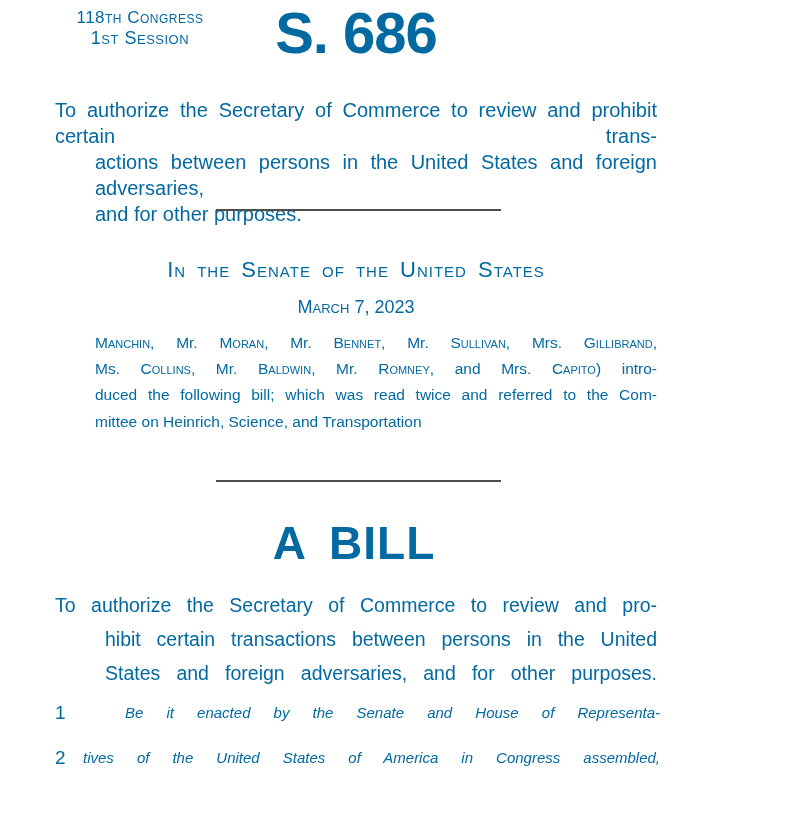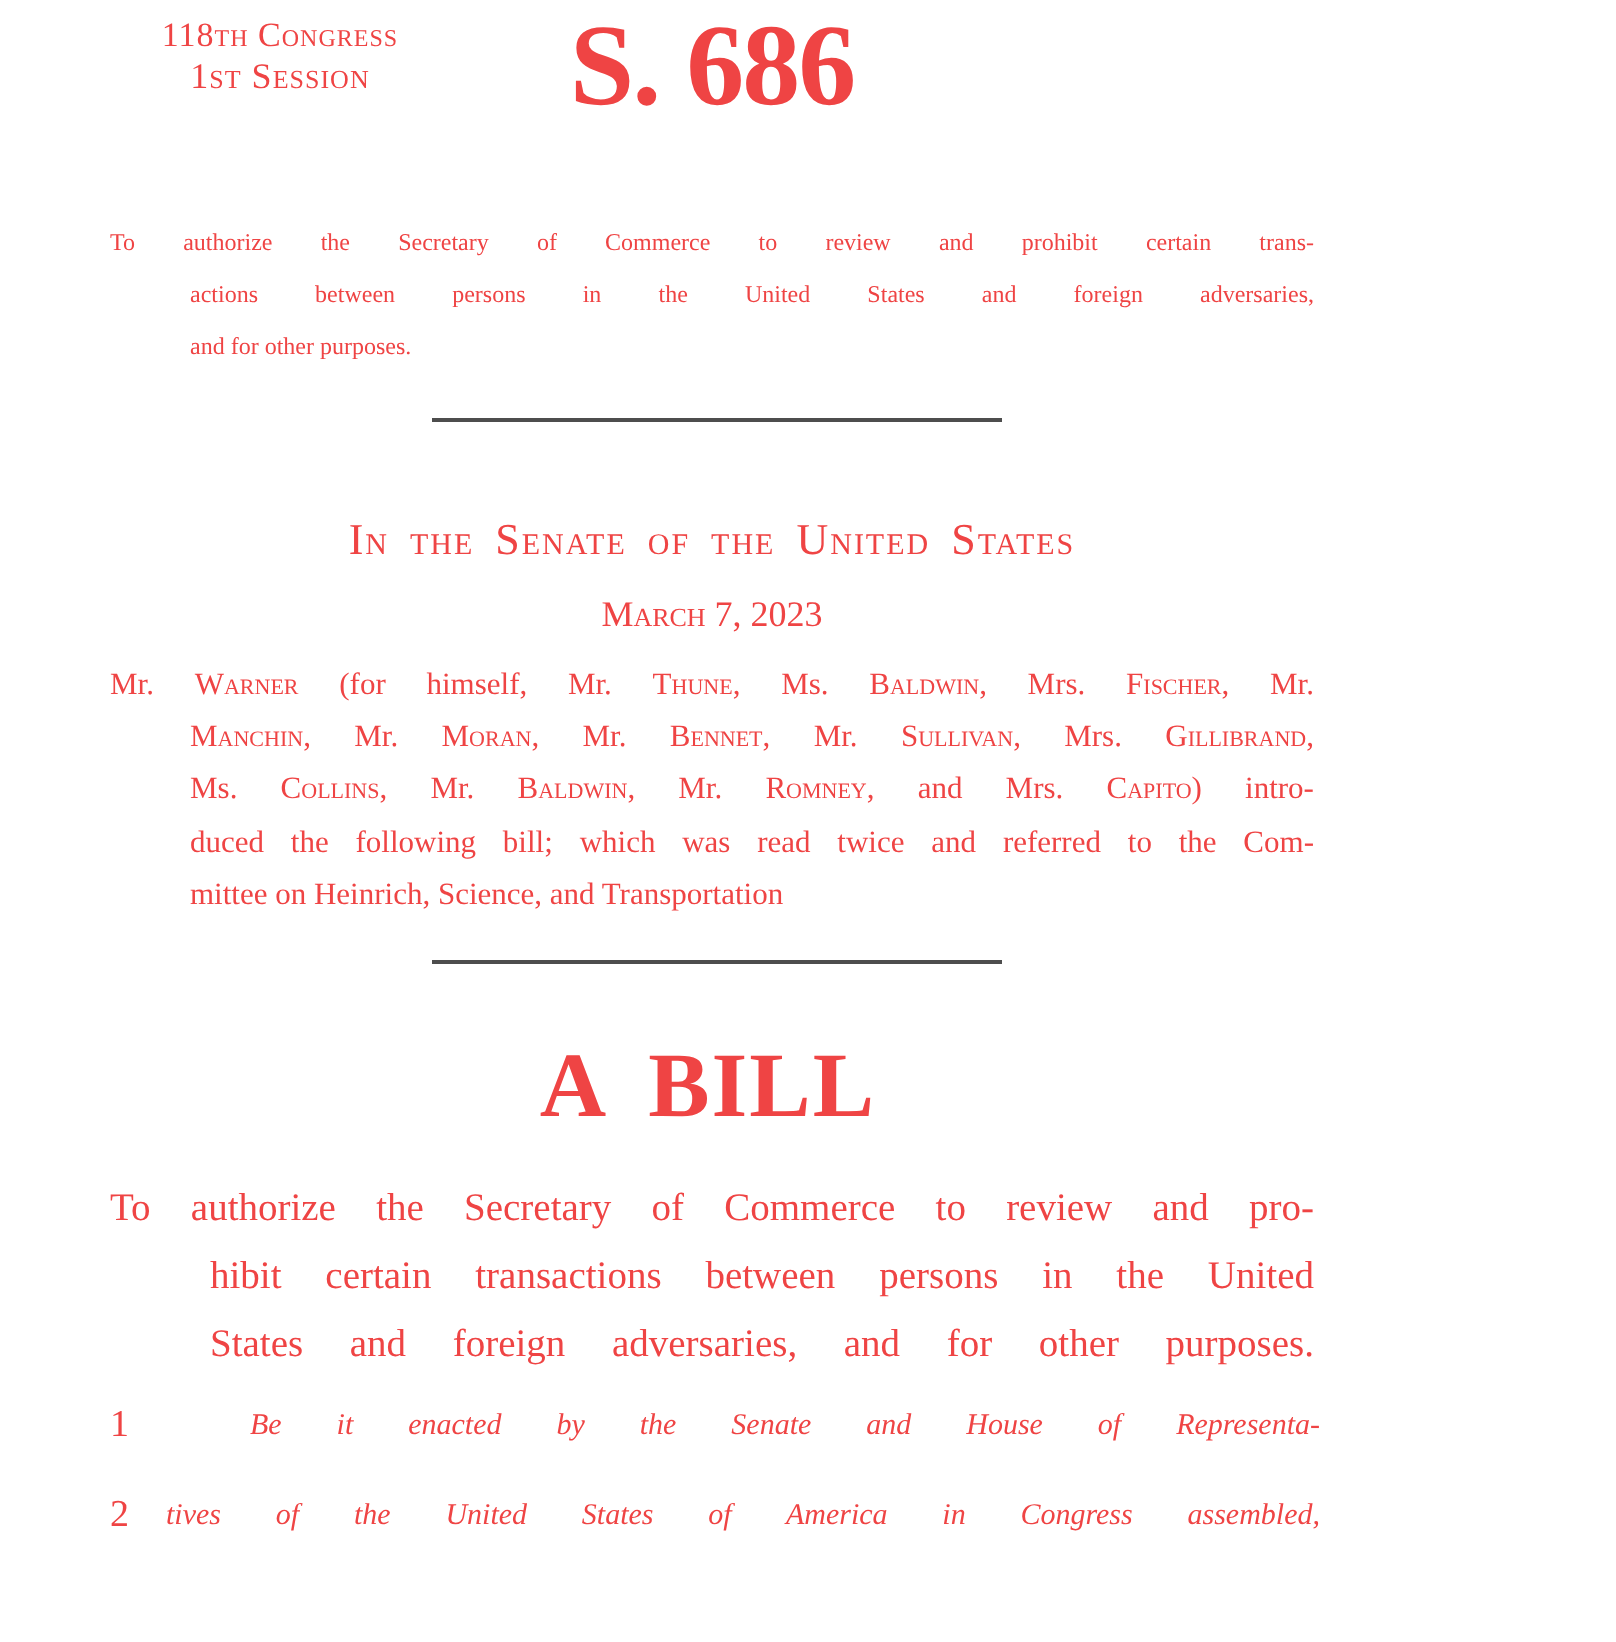--- a/index.html
+++ b/index.html
@@ -1,22 +1,22 @@
 <!DOCTYPE html>
 <html><head>
 <meta charset="utf-8">
 <style>
   html, body { margin: 0; padding: 0; background: #ffffff; }
   .page {
     position: relative;
     width: 787px;
     height: 821px;
     background: #ffffff;
-    color: #ef4444;
-    font-family: Liberation Serif, serif;
+    color: #0369a1;
+    font-family: Liberation Sans, sans-serif;
     overflow: hidden;
   }
   .sc { font-variant: small-caps; font-variant-caps: small-caps; }
 
   
   .congress-block {
     position: absolute;
     left: 40px; top: 8px; width: 200px;
     text-align: center;
     line-height: 1.2;
@@ -29,22 +29,22 @@
     text-align: center;
     font-size: 58px;
     font-weight: bold;
     line-height: 66px;
     letter-spacing: -1px;
   }
 
   
   .preamble-short {
     position: absolute;
-    left: 55px; top: 108px; width: 602px;
-    font-size: 12px;
+    left: 55px; top: 97px; width: 602px;
+    font-size: 20px;
     line-height: 26px;
   }
   .preamble-short .ln { text-align: justify; text-align-last: justify; }
   .preamble-short .ln.indent { padding-left: 40px; }
   .preamble-short .ln.last { text-align: left; text-align-last: left; }
 
   
   .rule {
     position: absolute;
     left: 216px; width: 285px; height: 2px;
@@ -142,21 +142,20 @@
     <div class="ln indent last">and for other purposes.</div>
   </section>
 
   <div class="rule rule1"></div>
 
   <div class="senate-heading sc">In the Senate of the United States</div>
 
   <div class="intro-date sc">March 7, 2023</div>
 
   <section class="sponsor">
-    <div class="ln"><span>Mr. </span><span class="seg-sc">Warner</span><span> (for himself, Mr. </span><span class="seg-sc">Thune</span><span>, Ms. </span><span class="seg-sc">Baldwin</span><span>, Mrs. </span><span class="seg-sc">Fischer</span><span>, Mr.</span></div>
     <div class="ln indent"><span class="seg-sc">Manchin</span><span>, Mr. </span><span class="seg-sc">Moran</span><span>, Mr. </span><span class="seg-sc">Bennet</span><span>, Mr. </span><span class="seg-sc">Sullivan</span><span>, Mrs. </span><span class="seg-sc">Gillibrand</span><span>,</span></div>
     <div class="ln indent"><span>Ms. </span><span class="seg-sc">Collins</span><span>, Mr. </span><span class="seg-sc">Baldwin</span><span>, Mr. </span><span class="seg-sc">Romney</span><span>, and Mrs. </span><span class="seg-sc">Capito</span><span>) intro-</span></div>
     <div class="ln indent"><span>duced the following bill; which was read twice and referred to the Com-</span></div>
     <div class="ln indent last"><span>mittee on Heinrich, Science, and Transportation</span></div>
   </section>
 
   <div class="rule rule2"></div>
 
   <div class="a-bill">A BILL</div>
 

